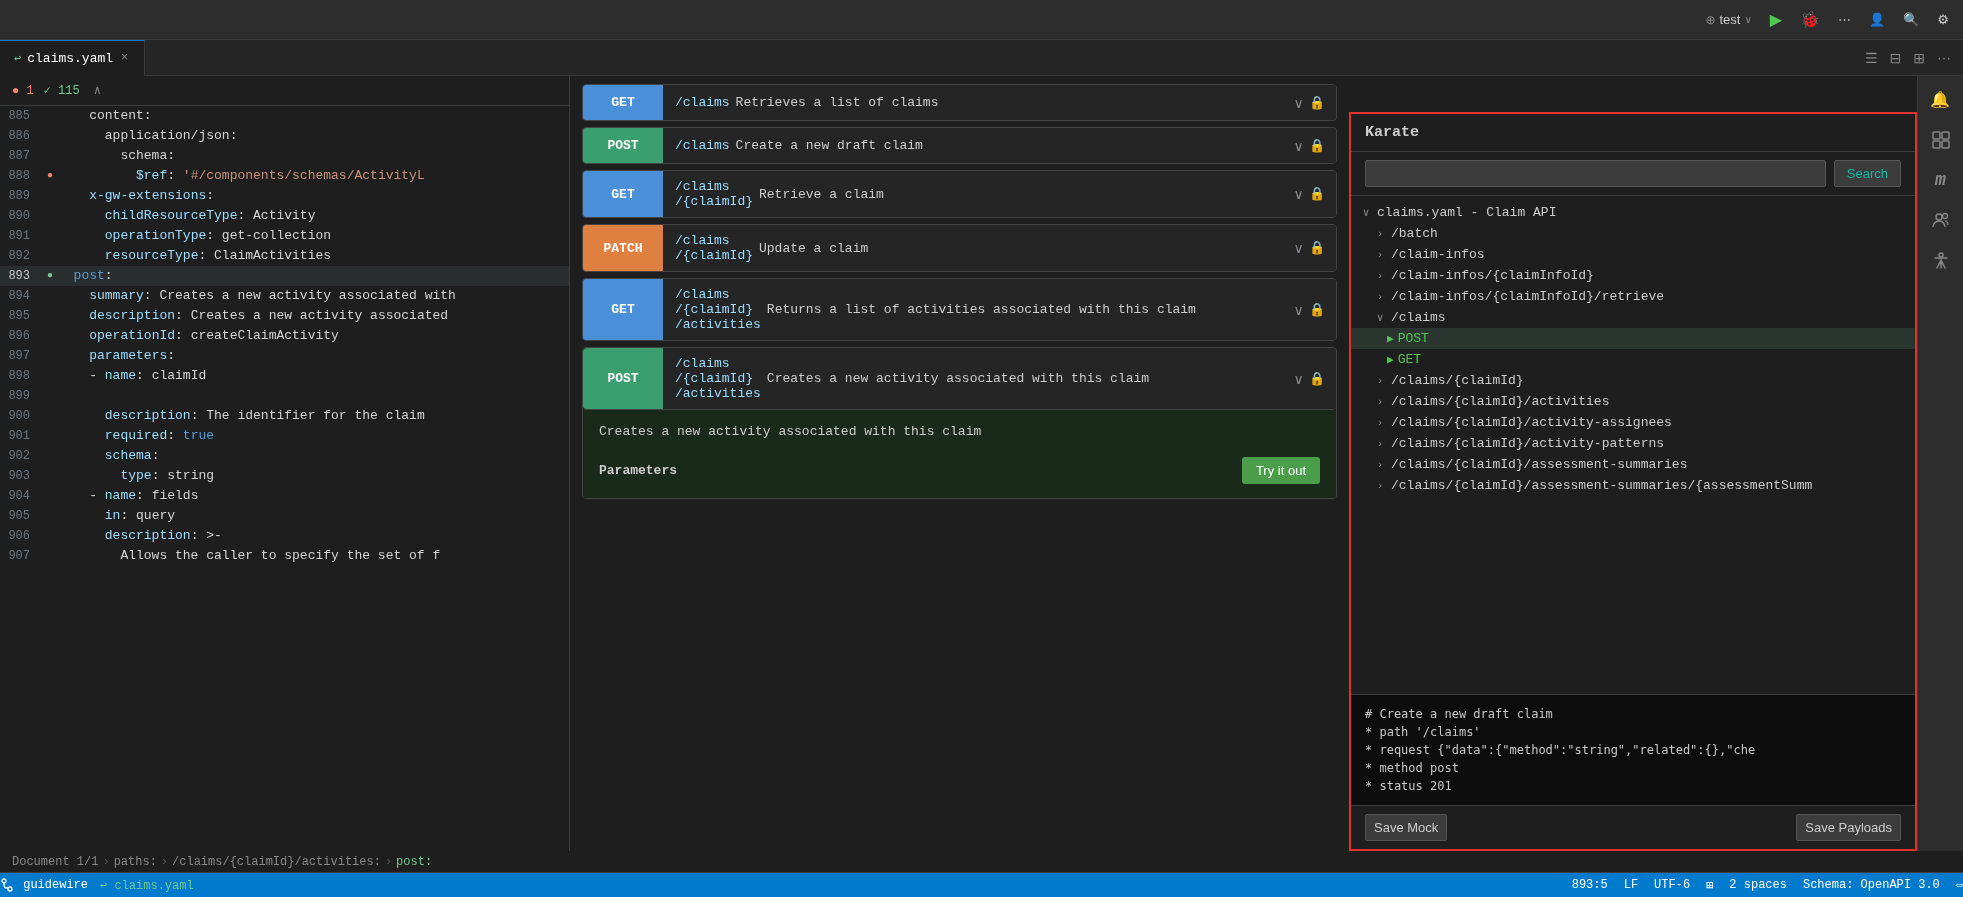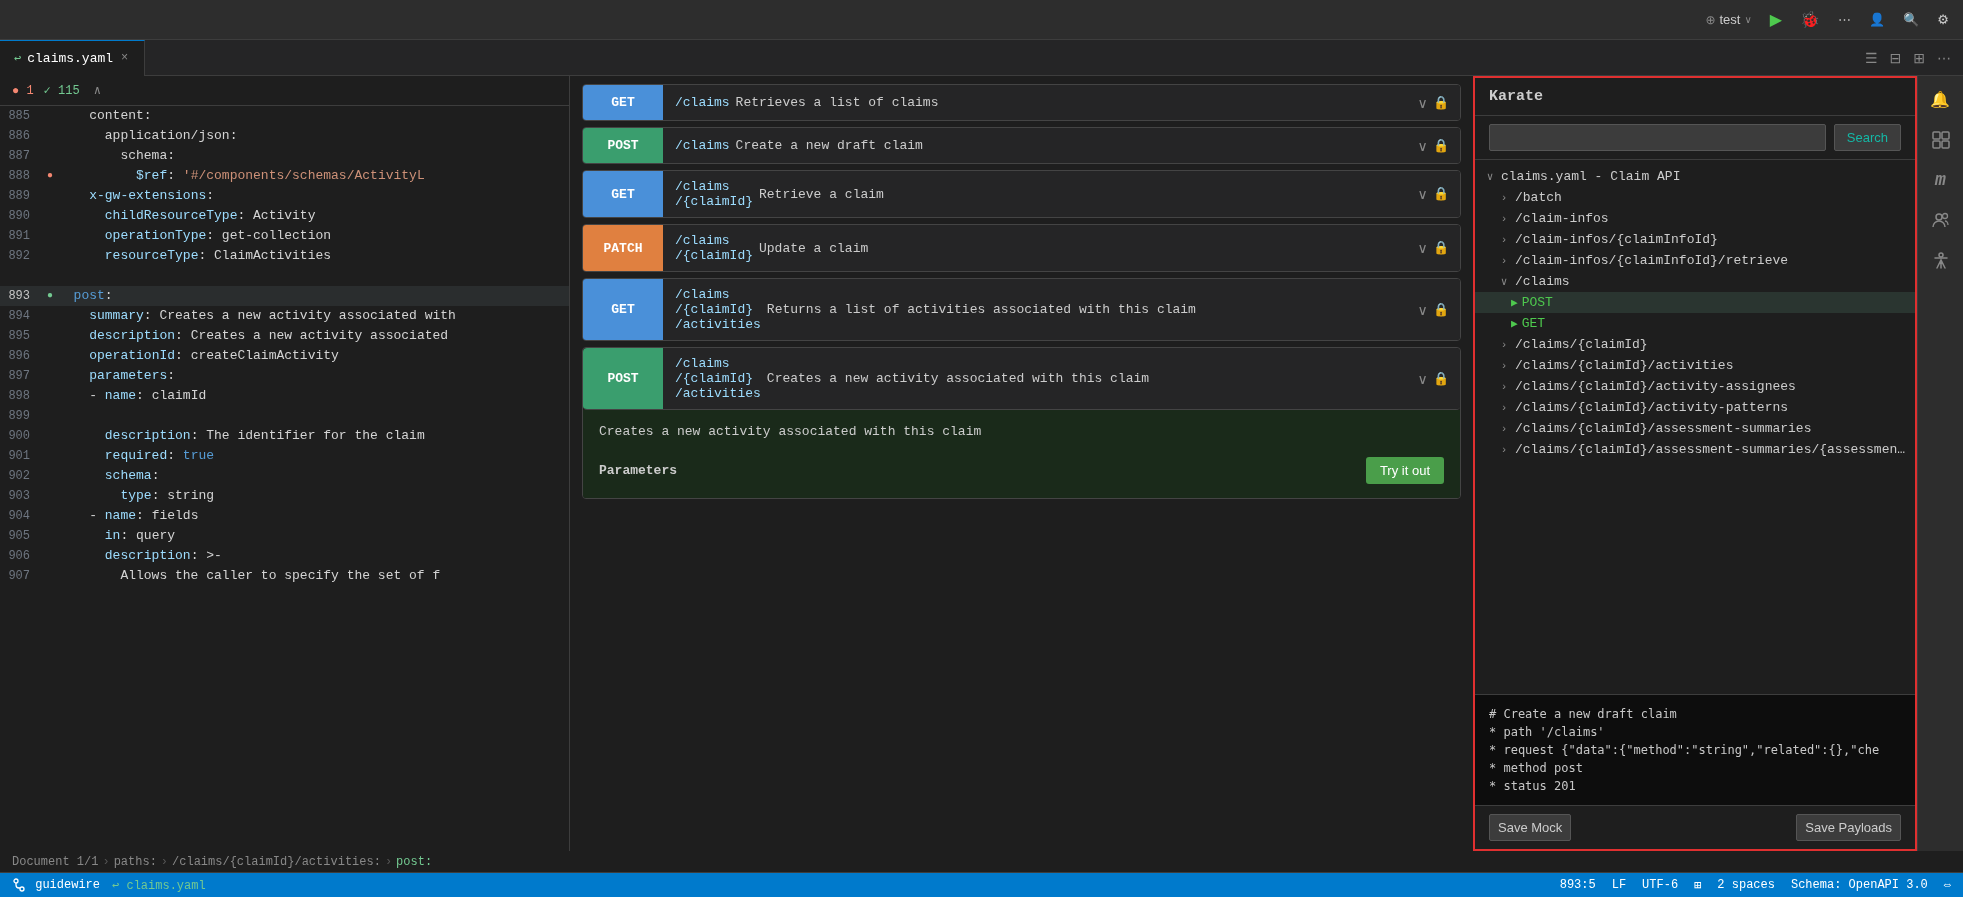--- a/index.html
+++ b/index.html
@@ -119,21 +119,20 @@
       height: 100%;
       overflow: hidden;
     }
     .editor-line {
       display: flex;
       align-items: flex-start;
       min-height: 20px;
     }
     .editor-line.active-line {
       background: #2a2d2e;
-      margin-top: 20px;
     }
     .line-num {
       width: 42px;
       text-align: right;
       padding-right: 12px;
       color: #6e7681;
       flex-shrink: 0;
       font-size: 12px;
       line-height: 20px;
       user-select: none;
@@ -281,27 +280,28 @@
       border: none;
       color: #fff;
       padding: 6px 14px;
       border-radius: 3px;
       cursor: pointer;
       font-size: 13px;
     }
 
     
     .karate-panel {
-      width: 444px;
+      width: 568px;
       flex-shrink: 0;
       background: #1e1e1e;
       border: 2px solid #e03030;
       display: flex;
       flex-direction: column;
       overflow: hidden;
+      margin-top: 36px;
     }
     .karate-header {
       padding: 10px 14px;
       font-size: 15px;
       font-weight: bold;
       color: #cccccc;
       border-bottom: 1px solid #3d3d3d;
       flex-shrink: 0;
     }
     .karate-search {
@@ -411,21 +411,21 @@
       border-radius: 4px;
       font-size: 16px;
     }
 
     
     .statusbar {
       height: 24px;
       background: #007acc;
       display: flex;
       align-items: center;
-      padding: 0 12px;
+      padding: 0 0;
       font-size: 12px;
       color: #fff;
       gap: 16px;
       flex-shrink: 0;
     }
     .statusbar-left { display: flex; gap: 12px; }
     .statusbar-right { margin-left: auto; display: flex; gap: 16px; }
     .status-item { cursor: pointer; }
 
     

